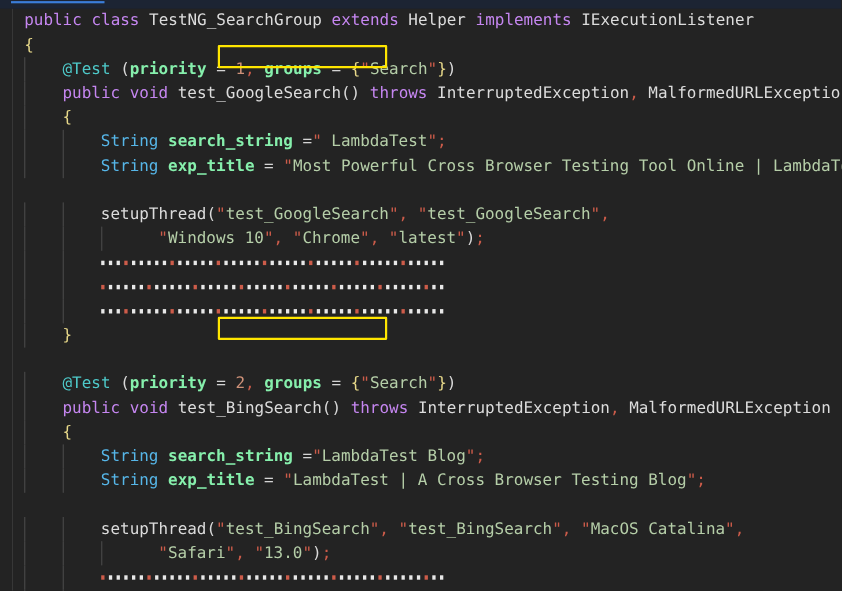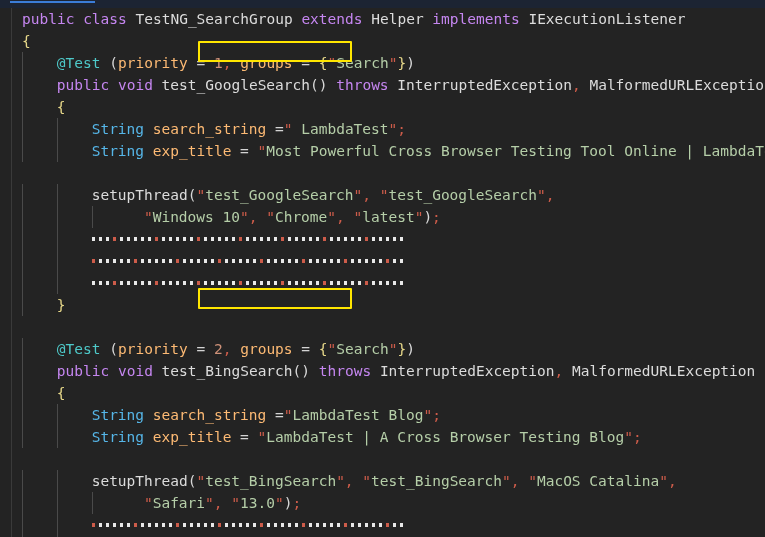--- a/index.html
+++ b/index.html
@@ -86,21 +86,21 @@
     top: 0;
     width: 1px;
     height: 22px;
     background: #4a4a4a;
   }
 
   
   .kw      { color: #c586f0; }  
   .type    { color: #dcdcdc; }  
   .ann     { color: #4ec9c9; }  
-  .var     { color: #fdba74; }  
+  .var     { color: #86efac; font-weight: bold; }  
   .num     { color: #ce9178; }  
   .punct   { color: #d4d4d4; }
   .brace   { color: #e8d98a; }  
   .paren   { color: #d8d8d8; }
   .str     { color: #b5cea8; }  
   .quote   { color: #cd5c4a; }  
   .comma   { color: #cd5c4a; }
   .semi    { color: #cd5c4a; }
   .sblue   { color: #56b6e8; }  
   .method  { color: #dcdcdc; }

